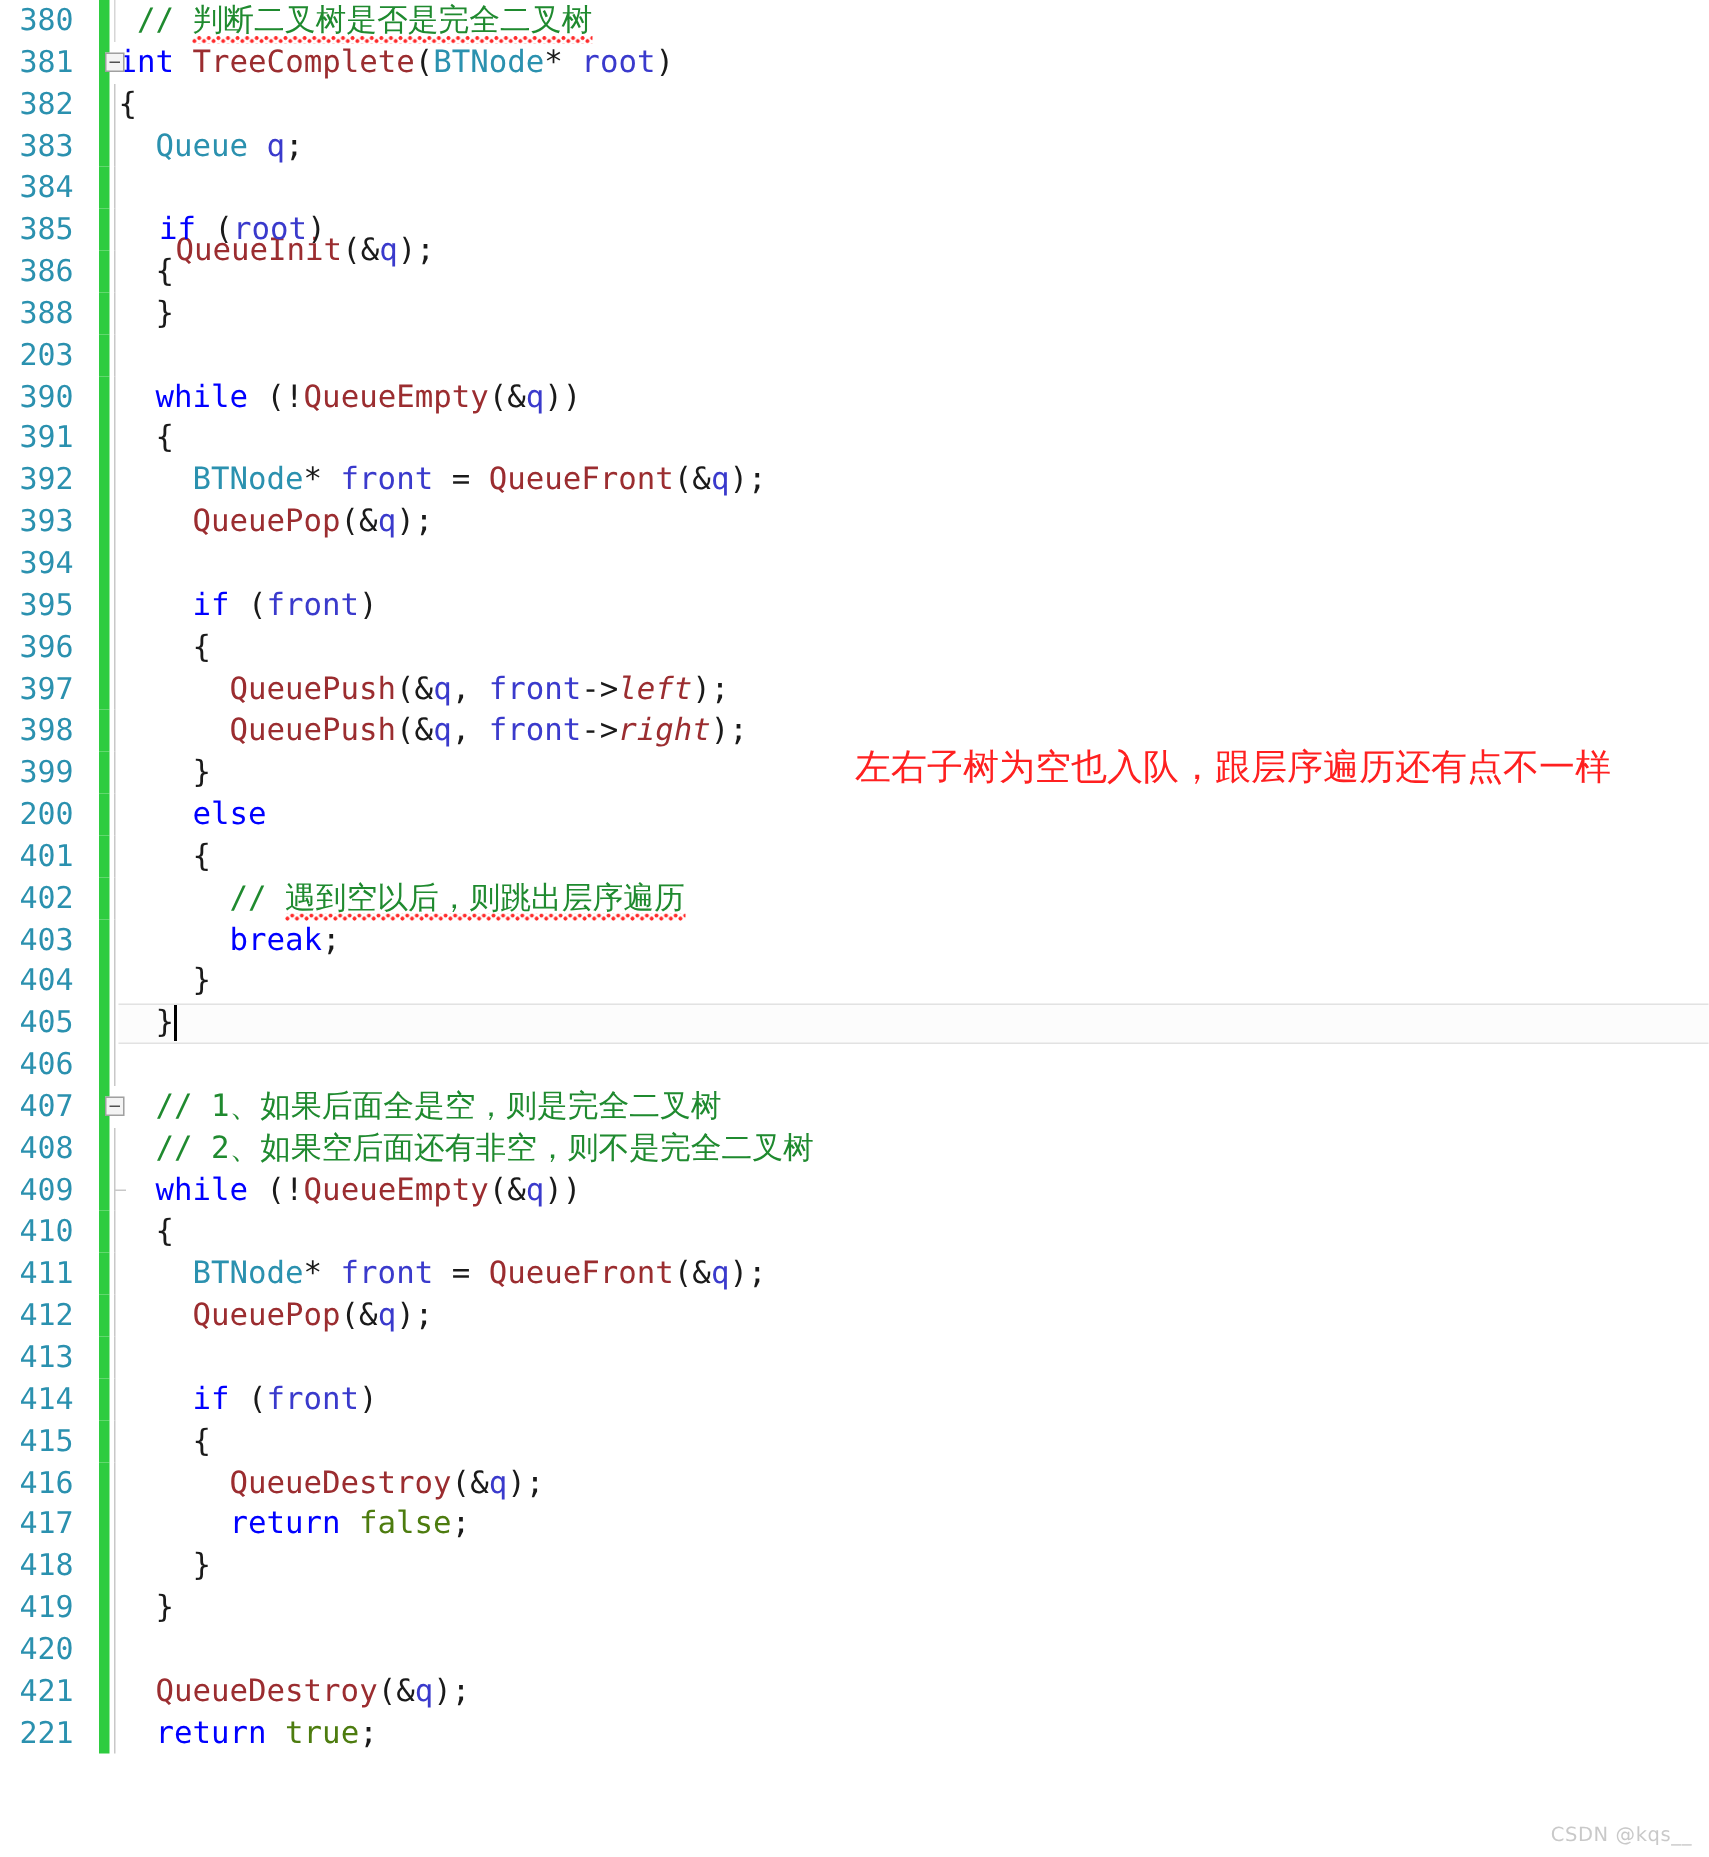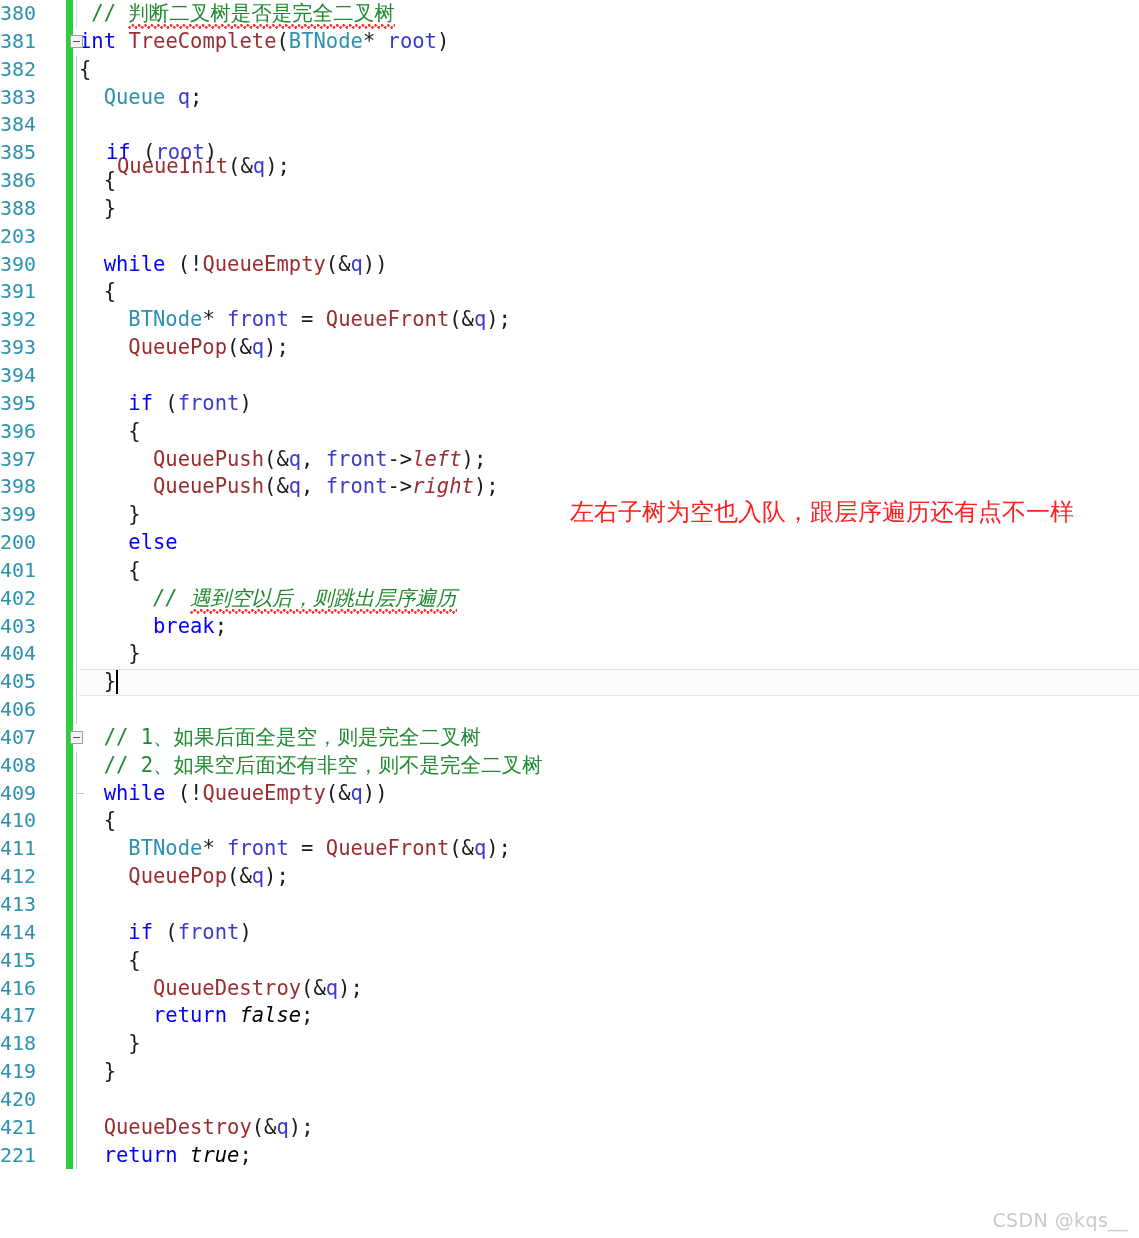--- a/index.html
+++ b/index.html
@@ -30,21 +30,21 @@
     line-height: 27.85px;
     white-space: pre;
   }
 
   
   .lnum {
     position: absolute;
     left: 0;
     top: 0;
     width: 62px;
-    text-align: left;
+    text-align: center;
     color: #2b91af;
     font-size: 20px;
     font-family: "DejaVu Sans Mono", "Liberation Mono", monospace;
     letter-spacing: 0px;
   }
 
   
   .changebar {
     position: absolute;
     left: 66px;
@@ -132,21 +132,21 @@
     position: absolute;
     width: 2px;
     height: 24px;
     background: #000000;
     top: 2px;
     z-index: 5;
   }
 
   
   .kw   { color: #0000ff; }              
-  .ctl  { color: #000000; font-style: italic; }              
+  .ctl  { color: #4d7c0f; }              
   .fn   { color: #9b2d30; text-align: center; }              
   .typ  { color: #2b91af; }              
   .var  { color: #3a3acc; }              
   .mem  { color: #9b2d30; font-style: italic; } 
   .pun  { color: #1a1a1a; }              
   .cmt  { color: #1f8a2f; }              
 
   
   .squig {
     position: relative;
@@ -169,21 +169,21 @@
     white-space: pre;
     z-index: 6;
   }
 
   
   .watermark {
     position: absolute;
     right: 11px;
     bottom: 7px;
     color: #c9c9c9;
-    font-size: 19px;
+    font-size: 13px;
     font-family: "DejaVu Sans", "Liberation Sans", sans-serif;
     letter-spacing: 0.4px;
     white-space: pre;
   }
 </style>
 </head>
 <body>
 
 <div id="editor">
   <div id="lines">
@@ -201,21 +201,21 @@
       <div class="line"><div class="lnum">392</div><div class="changebar"></div><div class="foldline"></div><div class="code" style="left: 128.32px;"><span class="typ">BTNode</span><span class="pun">* </span><span class="var">front</span><span class="pun"> = </span><span class="fn">QueueFront</span><span class="pun">(&amp;</span><span class="var">q</span><span class="pun">);</span></div></div>
       <div class="line"><div class="lnum">393</div><div class="changebar"></div><div class="foldline"></div><div class="code" style="left: 128.32px;"><span class="fn">QueuePop</span><span class="pun">(&amp;</span><span class="var">q</span><span class="pun">);</span></div></div>
       <div class="line"><div class="lnum">394</div><div class="changebar"></div><div class="foldline"></div><div class="code" style="left: 79px;"></div></div>
       <div class="line"><div class="lnum">395</div><div class="changebar"></div><div class="foldline"></div><div class="code" style="left: 128.32px;"><span class="kw">if</span><span class="pun"> (</span><span class="var">front</span><span class="pun">)</span></div></div>
       <div class="line"><div class="lnum">396</div><div class="changebar"></div><div class="foldline"></div><div class="code" style="left: 128.32px;"><span class="pun">{</span></div></div>
       <div class="line"><div class="lnum">397</div><div class="changebar"></div><div class="foldline"></div><div class="code" style="left: 152.98px;"><span class="fn">QueuePush</span><span class="pun">(&amp;</span><span class="var">q</span><span class="pun">, </span><span class="var">front</span><span class="pun">-&gt;</span><span class="mem">left</span><span class="pun">);</span></div></div>
       <div class="line"><div class="lnum">398</div><div class="changebar"></div><div class="foldline"></div><div class="code" style="left: 152.98px;"><span class="fn">QueuePush</span><span class="pun">(&amp;</span><span class="var">q</span><span class="pun">, </span><span class="var">front</span><span class="pun">-&gt;</span><span class="mem">right</span><span class="pun">);</span></div></div>
       <div class="line"><div class="lnum">399</div><div class="changebar"></div><div class="foldline"></div><div class="code" style="left: 128.32px;"><span class="pun">}</span></div></div>
       <div class="line"><div class="lnum">200</div><div class="changebar"></div><div class="foldline"></div><div class="code" style="left: 128.32px;"><span class="kw">else</span></div></div>
       <div class="line"><div class="lnum">401</div><div class="changebar"></div><div class="foldline"></div><div class="code" style="left: 128.32px;"><span class="pun">{</span></div></div>
-      <div class="line"><div class="lnum">402</div><div class="changebar"></div><div class="foldline"></div><div class="code" style="left: 152.98px; font-style: italic;"><span class="cmt">// </span><span class="cmt squig">遇到空以后，则跳出层序遍历</span></div></div>
+      <div class="line"><div class="lnum">402</div><div class="changebar"></div><div class="foldline"></div><div class="code" style="left: 152.98px;"><span class="cmt">// </span><span class="cmt squig">遇到空以后，则跳出层序遍历</span></div></div>
       <div class="line"><div class="lnum">403</div><div class="changebar"></div><div class="foldline"></div><div class="code" style="left: 152.98px;"><span class="kw">break</span><span class="pun">;</span></div></div>
       <div class="line"><div class="lnum">404</div><div class="changebar"></div><div class="foldline"></div><div class="code" style="left: 128.32px;"><span class="pun">}</span></div></div>
       <div class="line"><div class="curline"></div><div class="lnum">405</div><div class="changebar"></div><div class="foldline"></div><div class="code" style="left: 103.66px;"><span class="pun">}</span></div><div class="caret" style="left: 115.99px;"></div></div>
       <div class="line"><div class="lnum">406</div><div class="changebar"></div><div class="foldline"></div><div class="code" style="left: 79px;"></div></div>
       <div class="line"><div class="lnum">407</div><div class="changebar"></div><div class="fold"></div><div class="code" style="left: 103.66px;"><span class="cmt">// </span><span class="cmt">1、如果后面全是空，则是完全二叉树</span></div></div>
       <div class="line"><div class="lnum">408</div><div class="changebar"></div><div class="foldline"></div><div class="code" style="left: 103.66px;"><span class="cmt">// </span><span class="cmt">2、如果空后面还有非空，则不是完全二叉树</span></div></div>
       <div class="line"><div class="lnum">409</div><div class="changebar"></div><div class="foldline end"></div><div class="code" style="left: 103.66px;"><span class="kw">while</span><span class="pun"> (!</span><span class="fn">QueueEmpty</span><span class="pun">(&amp;</span><span class="var">q</span><span class="pun">))</span></div></div>
       <div class="line"><div class="lnum">410</div><div class="changebar"></div><div class="foldline"></div><div class="code" style="left: 103.66px;"><span class="pun">{</span></div></div>
       <div class="line"><div class="lnum">411</div><div class="changebar"></div><div class="foldline"></div><div class="code" style="left: 128.32px;"><span class="typ">BTNode</span><span class="pun">* </span><span class="var">front</span><span class="pun"> = </span><span class="fn">QueueFront</span><span class="pun">(&amp;</span><span class="var">q</span><span class="pun">);</span></div></div>
       <div class="line"><div class="lnum">412</div><div class="changebar"></div><div class="foldline"></div><div class="code" style="left: 128.32px;"><span class="fn">QueuePop</span><span class="pun">(&amp;</span><span class="var">q</span><span class="pun">);</span></div></div>

